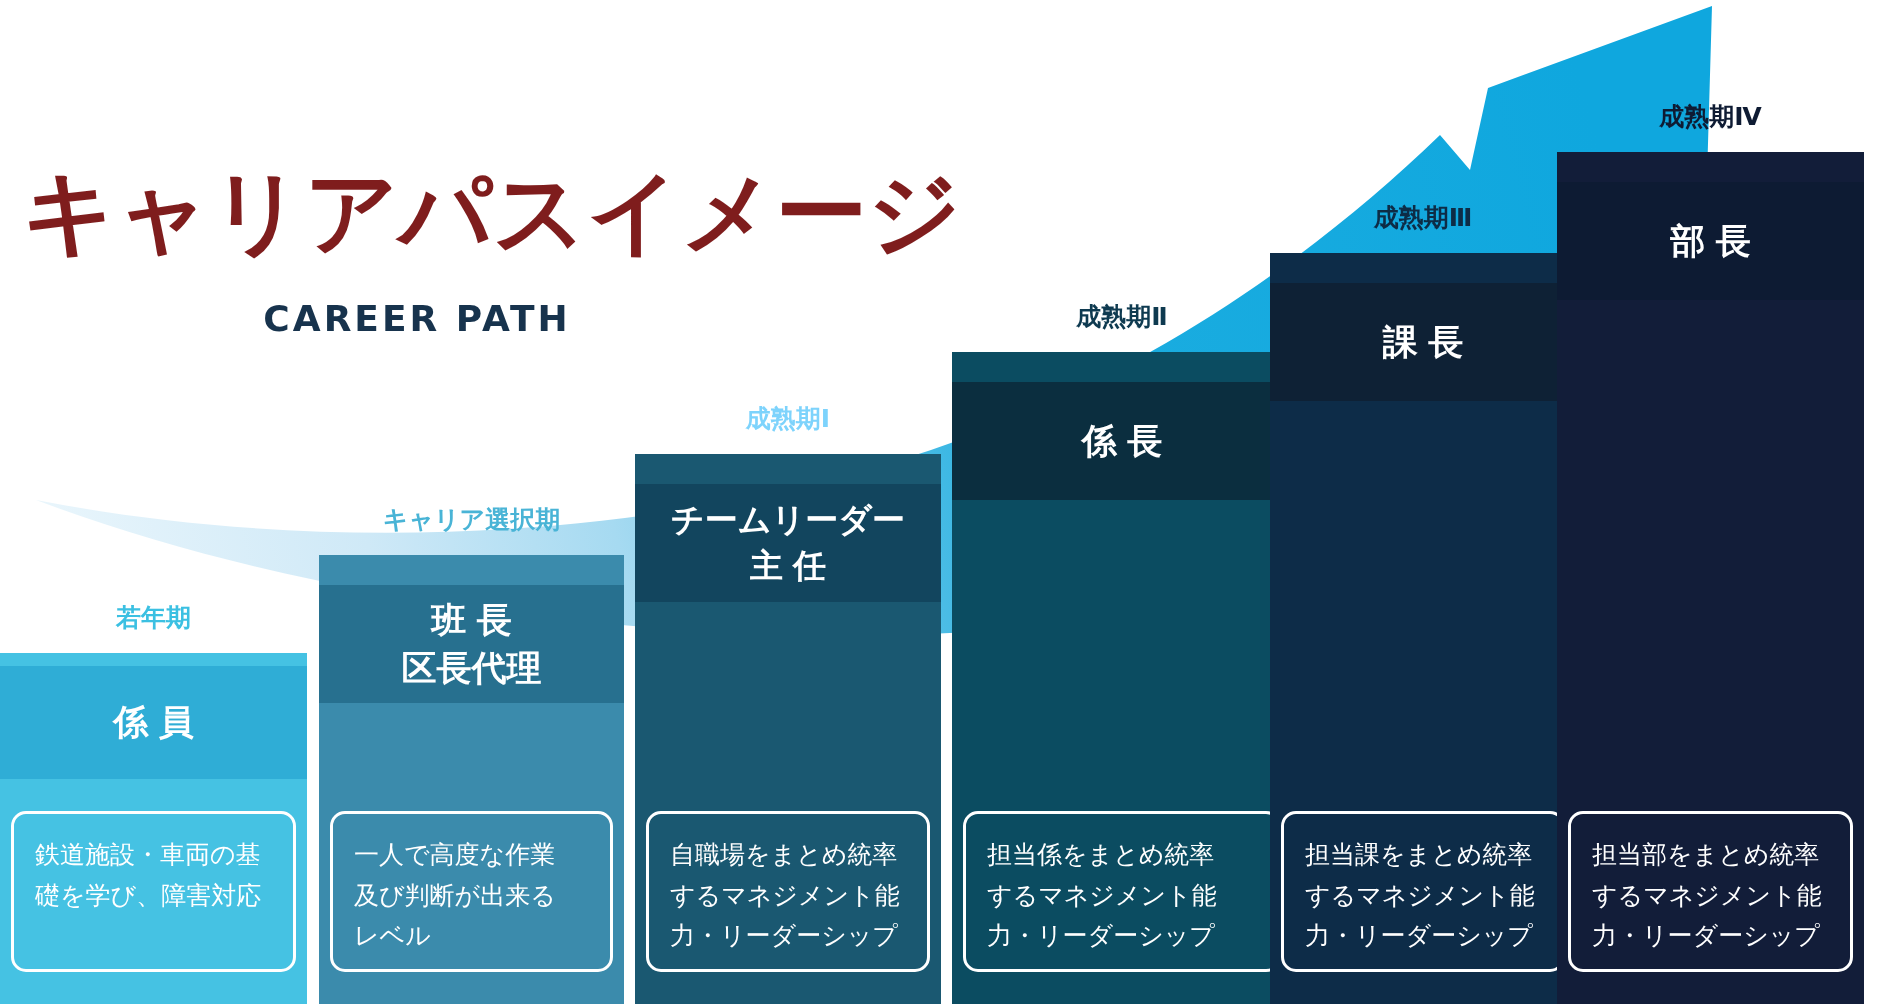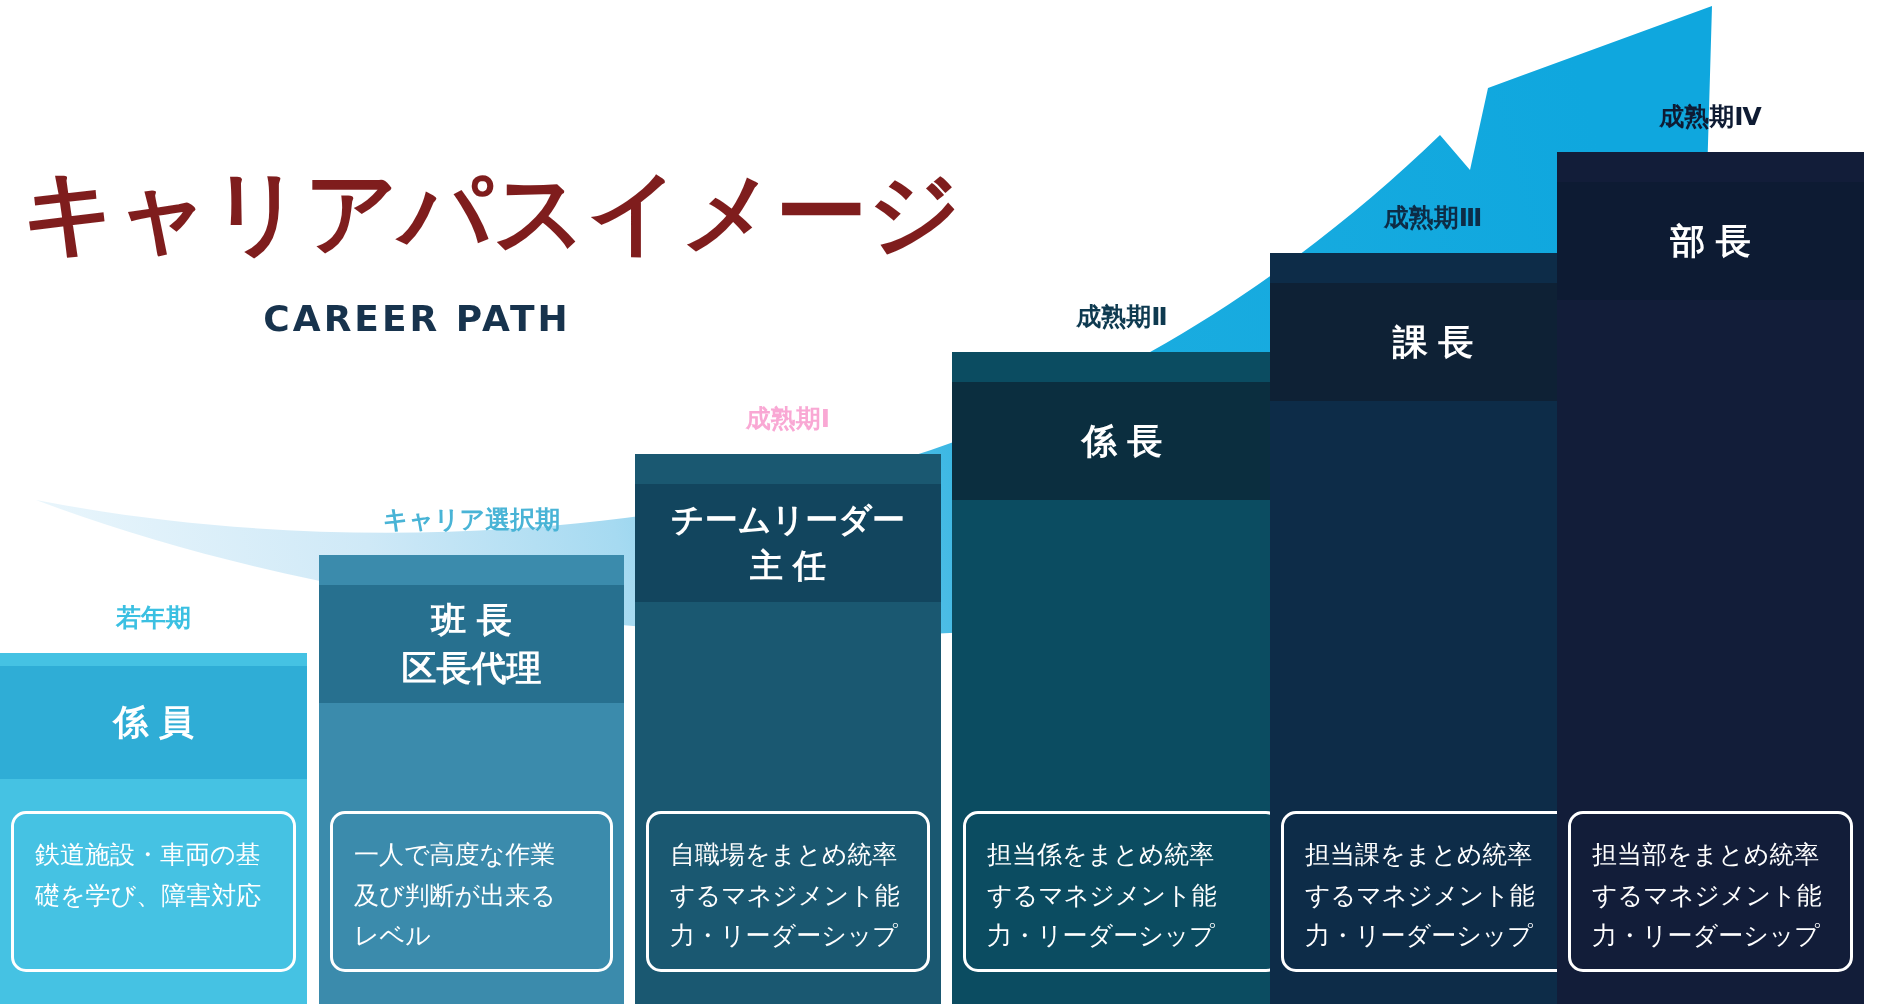--- a/index.html
+++ b/index.html
@@ -20,30 +20,30 @@
     letter-spacing:3px;white-space:nowrap;
   }
   
   .arrow-svg{position:absolute;left:0;top:0;z-index:0;}
   
   .col{position:absolute;bottom:0;z-index:1;}
   .c1{left:0;     top:653px;width:307px;background:#45c2e3;}
   .c2{left:319px; top:555px;width:305px;background:#3b8bac;}
   .c3{left:635px; top:454px;width:306px;background:#1a5871;}
   .c4{left:952px; top:352px;width:340px;background:#0b4c61;}
-  .c5{left:1270px;top:253px;width:306px;background:#0d2c48;padding-left:20px;}
+  .c5{left:1270px;top:253px;width:306px;background:#0d2c48;}
   .c6{left:1557px;top:152px;width:307px;background:#121d39;}
 
   .stage{
     position:absolute;top:-52px;left:-20px;right:-20px;text-align:center;
     font-size:25px;font-weight:bold;white-space:nowrap;
   }
   .c1 .stage{color:#3bc0e2;}
   .c2 .stage{color:#49b4d6;}
-  .c3 .stage{color:#f9a8d4;}
+  .c3 .stage{color:#7dd3fc;}
   .c4 .stage{color:#0e3a50;}
   .c5 .stage{color:#0d2c46;}
   .c6 .stage{color:#0e1b33;}
 
   .band{
     position:absolute;left:0;right:0;top:30px;height:118px;
     display:flex;flex-direction:column;justify-content:center;align-items:center;
   }
   .c1 .band{height:113px;top:13px;}
   .c1 .band{background:#2fadd6;}

